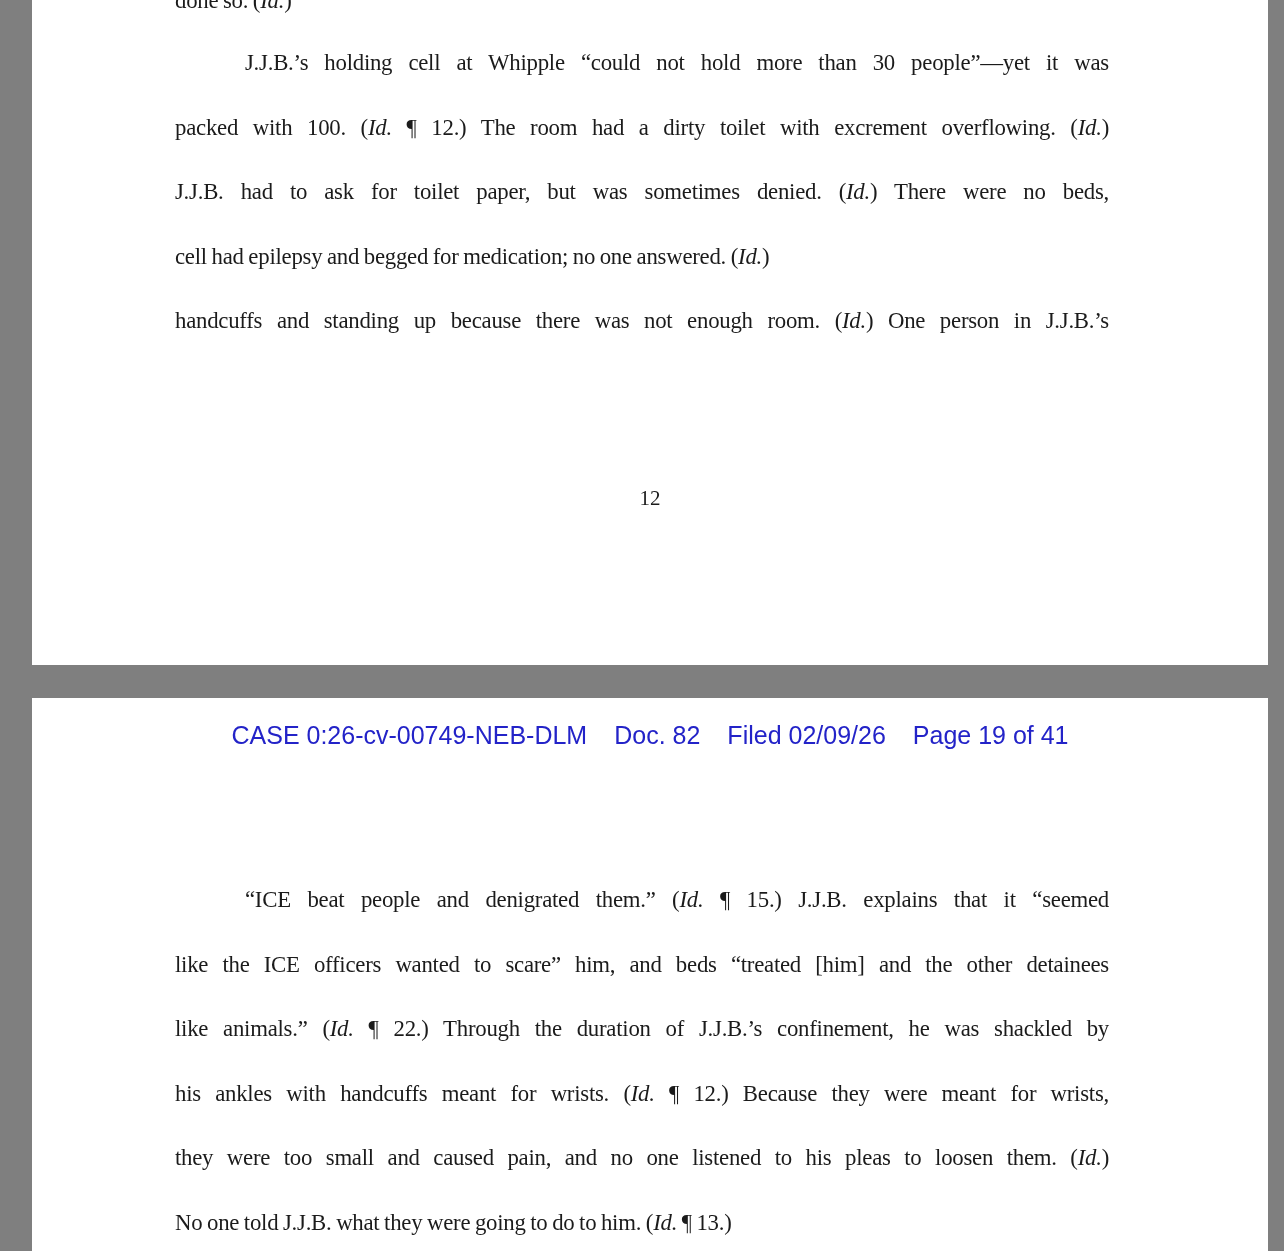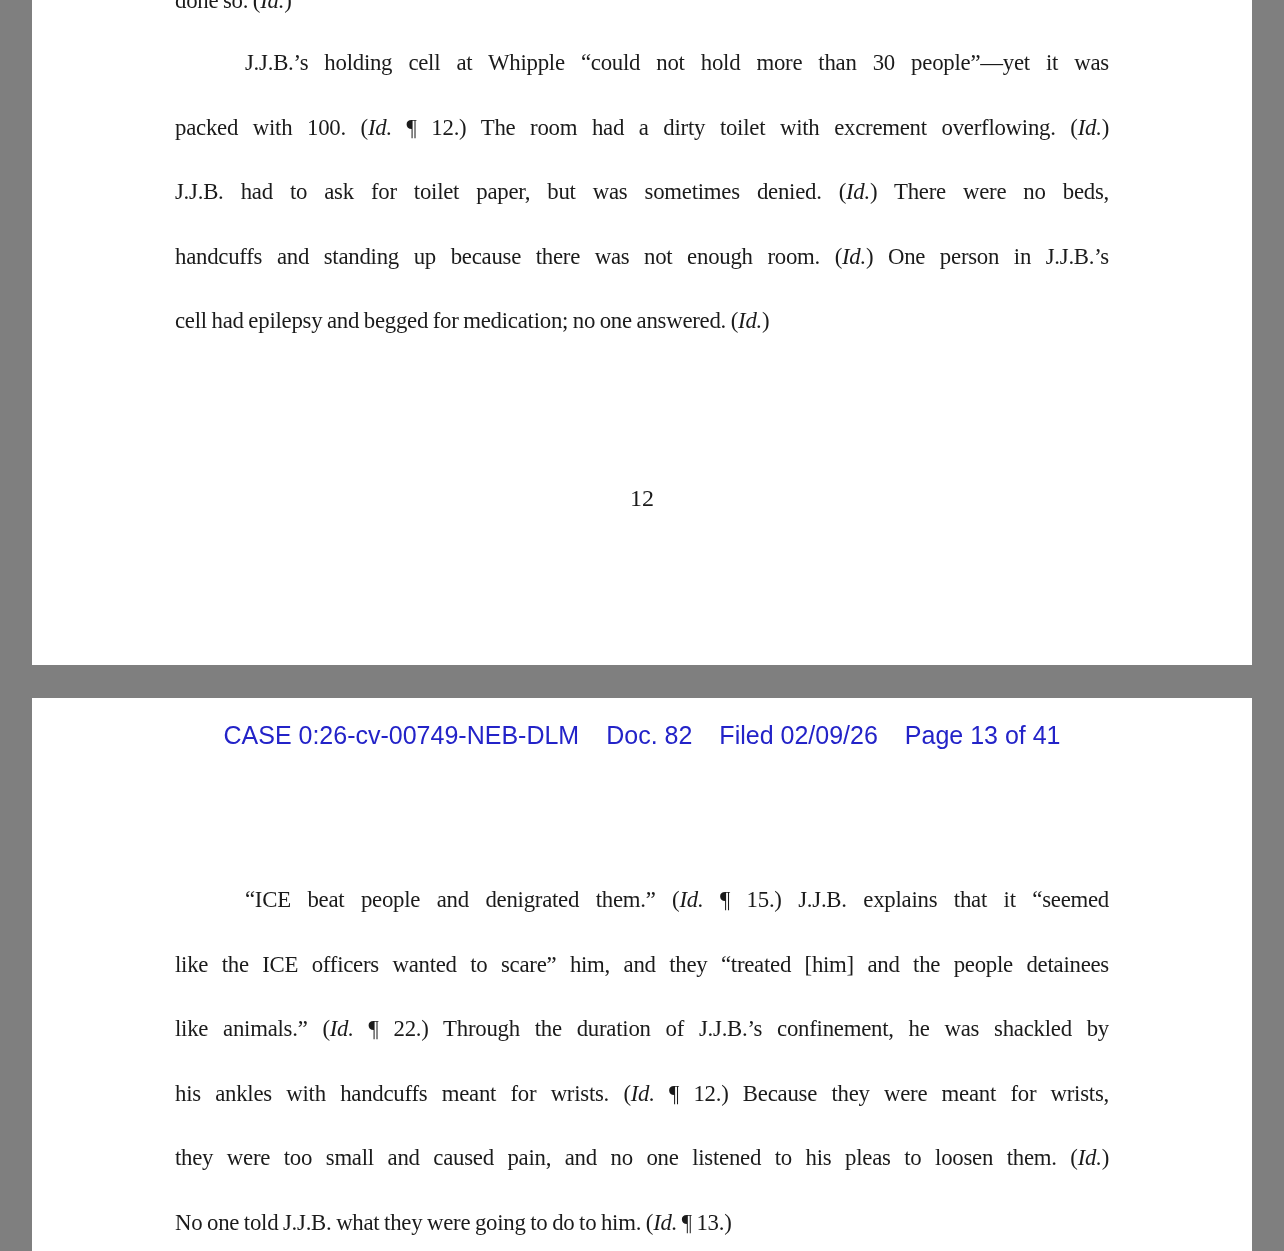--- a/index.html
+++ b/index.html
@@ -17,20 +17,21 @@
     position: relative;
     width: 1284px;
     height: 1251px;
   }
   .page {
     position: absolute;
     left: 32px;
     width: 1220px;
     background: #ffffff;
     overflow: hidden;
+    padding-left: 16px;
   }
   .page1 { top: 0; height: 665px; }
   .page2 { top: 698px; height: 553px; }
 
   .textcol {
     position: absolute;
     left: 143px;
     width: 934px;
     top: 31px;
   }
@@ -59,21 +60,21 @@
     width: 934px;
   }
   .pagenum {
     position: absolute;
     top: 481px;
     left: 0;
     width: 100%;
     height: 34px;
     line-height: 34px;
     text-align: center;
-    font-size: 24px;
+    font-size: 21px;
     color: #1b1b1b;
   }
   .caseheader {
     position: absolute;
     top: 17px;
     left: 0;
     right: 0;
     height: 40px;
     line-height: 40px;
     display: flex;
@@ -88,36 +89,36 @@
 <body style="background: rgb(127, 127, 127);">
 
 <div class="viewer">
 
   <div class="page page1">
     <div class="textcol">
         <div class="line last clipped">done so. (<i>Id.</i>)</div>
         <div class="line indent">J.J.B.’s holding cell at Whipple “could not hold more than 30 people”—yet it was</div>
         <div class="line">packed with 100. (<i>Id.</i> ¶ 12.) The room had a dirty toilet with excrement overflowing. (<i>Id.</i>)</div>
         <div class="line">J.J.B. had to ask for toilet paper, but was sometimes denied. (<i>Id.</i>) There were no beds,</div>
+        <div class="line last">cell had epilepsy and begged for medication; no one answered. (<i>Id.</i>)</div>
         <div class="line">handcuffs and standing up because there was not enough room. (<i>Id.</i>) One person in J.J.B.’s</div>
-        <div class="line last">cell had epilepsy and begged for medication; no one answered. (<i>Id.</i>)</div>
       </div>
     <div class="pagenum">12</div>
   </div>
 
   <div class="page page2">
     <div class="caseheader" style="color: rgb(35, 35, 200);">
       <span>CASE 0:26-cv-00749-NEB-DLM</span>
       <span>Doc. 82</span>
       <span>Filed 02/09/26</span>
-      <span>Page 13 of 41</span>
+      <span>Page 19 of 41</span>
     </div>
     <div class="textcol textcol2">
         <div class="line indent">“ICE beat people and denigrated them.” (<i>Id.</i> ¶ 15.) J.J.B. explains that it “seemed</div>
-        <div class="line">like the ICE officers wanted to scare” him, and they “treated [him] and the people detainees</div>
+        <div class="line">like the ICE officers wanted to scare” him, and beds “treated [him] and the other detainees</div>
         <div class="line">like animals.” (<i>Id.</i> ¶ 22.) Through the duration of J.J.B.’s confinement, he was shackled by</div>
         <div class="line">his ankles with handcuffs meant for wrists. (<i>Id.</i> ¶ 12.) Because they were meant for wrists,</div>
         <div class="line">they were too small and caused pain, and no one listened to his pleas to loosen them. (<i>Id.</i>)</div>
         <div class="line last">No one told J.J.B. what they were going to do to him. (<i>Id.</i> ¶ 13.)</div>
       </div>
   </div>
 
 </div>
 
 </body></html>

